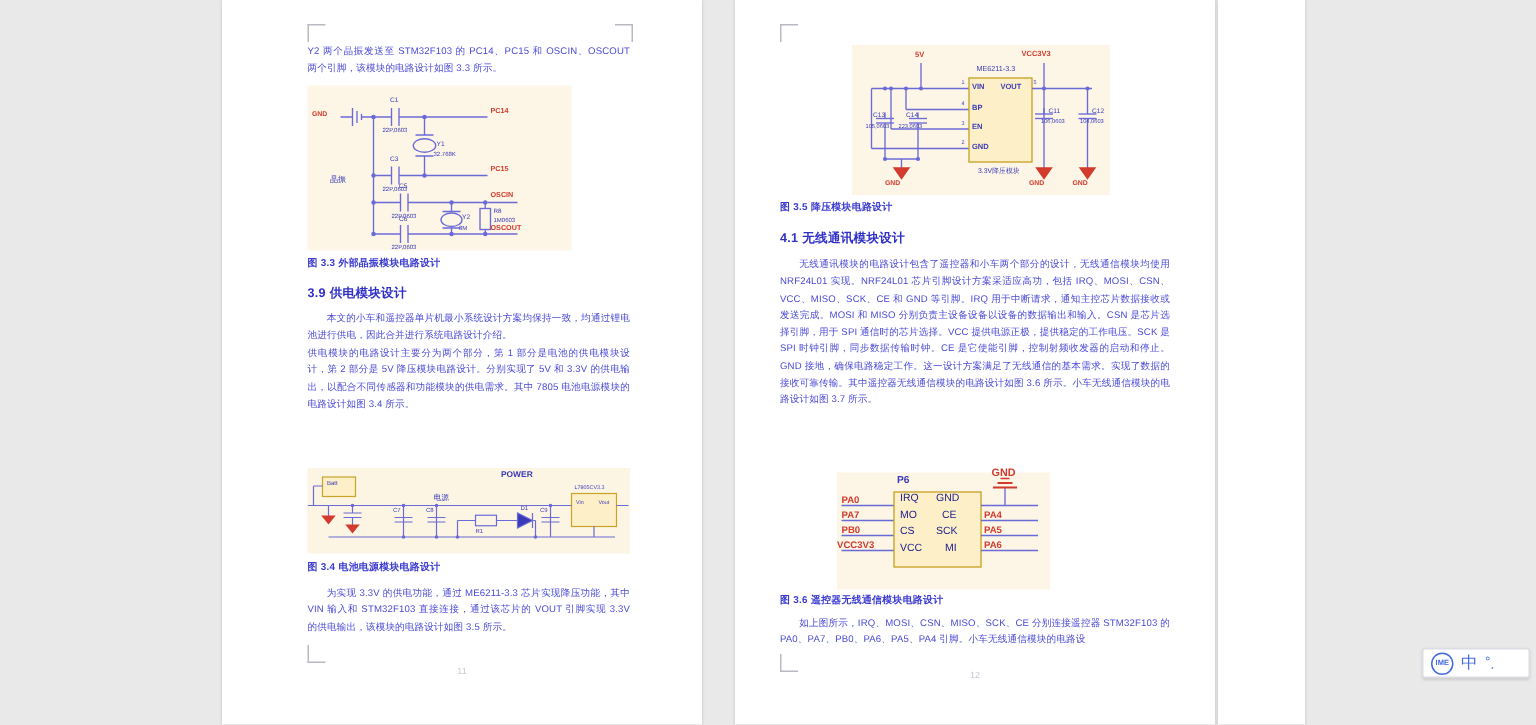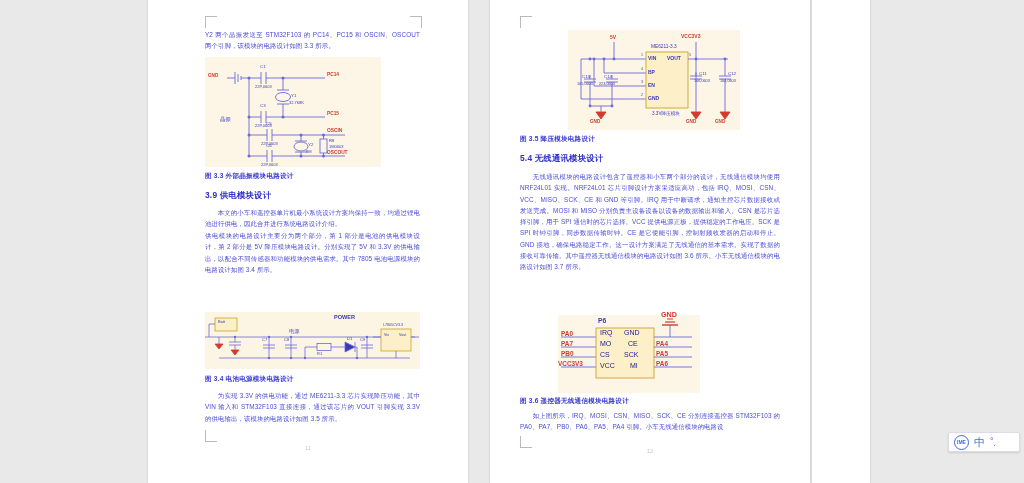--- a/index.html
+++ b/index.html
@@ -348,21 +348,21 @@
       <div style="position:absolute;left:160px;top:41px;font-size:4.4px;color:#3a3ab8;">C12</div>
       <div style="position:absolute;left:152px;top:49px;font-size:3.8px;color:#3a3ab8;">104,0603</div>
       <div style="position:absolute;left:22px;top:89px;font-size:4.6px;color:#d23b2e;font-weight:bold;">GND</div>
       <div style="position:absolute;left:118px;top:89px;font-size:4.6px;color:#d23b2e;font-weight:bold;">GND</div>
       <div style="position:absolute;left:147px;top:89px;font-size:4.6px;color:#d23b2e;font-weight:bold;">GND</div>
       <div style="position:absolute;left:84px;top:81px;font-size:4.6px;color:#3a3ab8;">3.3V降压模块</div>
     </div>
 
     <div class="caption" style="left:30px;top:134px;">图 3.5  降压模块电路设计</div>
 
-    <div class="heading" style="left:30px;top:152px;">5.4 无线通讯模块设计</div>
+    <div class="heading" style="left:30px;top:152px;">4.1 无线通讯模块设计</div>
 
     <div class="body-text" style="left:30px;top:171px;width:260px;">
       <p class="indent">无线通讯模块的电路设计包含了遥控器和小车两个部分的设计，无线通信模块均使用 NRF24L01 实现。NRF24L01 芯片引脚设计方案采适应高功，包括 IRQ、MOSI、CSN、VCC、MISO、SCK、CE 和 GND 等引脚。IRQ 用于中断请求，通知主控芯片数据接收或发送完成。MOSI 和 MISO 分别负责主设备设备以设备的数据输出和输入。CSN 是芯片选择引脚，用于 SPI 通信时的芯片选择。VCC 提供电源正极，提供稳定的工作电压。SCK 是 SPI 时钟引脚，同步数据传输时钟。CE 是它使能引脚，控制射频收发器的启动和停止。GND 接地，确保电路稳定工作。这一设计方案满足了无线通信的基本需求。实现了数据的接收可靠传输。其中遥控器无线通信模块的电路设计如图 3.6 所示。小车无线通信模块的电路设计如图 3.7 所示。</p>
     </div>
 
     <div class="figure fig-bg-cream" style="left:68px;top:315px;width:142px;height:78px;">
       <svg width="142" height="78" viewBox="0 0 142 78">
         <g stroke="#6a6ad8" stroke-width="0.9" fill="none">
           <line x1="3" y1="22" x2="38" y2="22"></line>
           <line x1="3" y1="32" x2="38" y2="32"></line>

